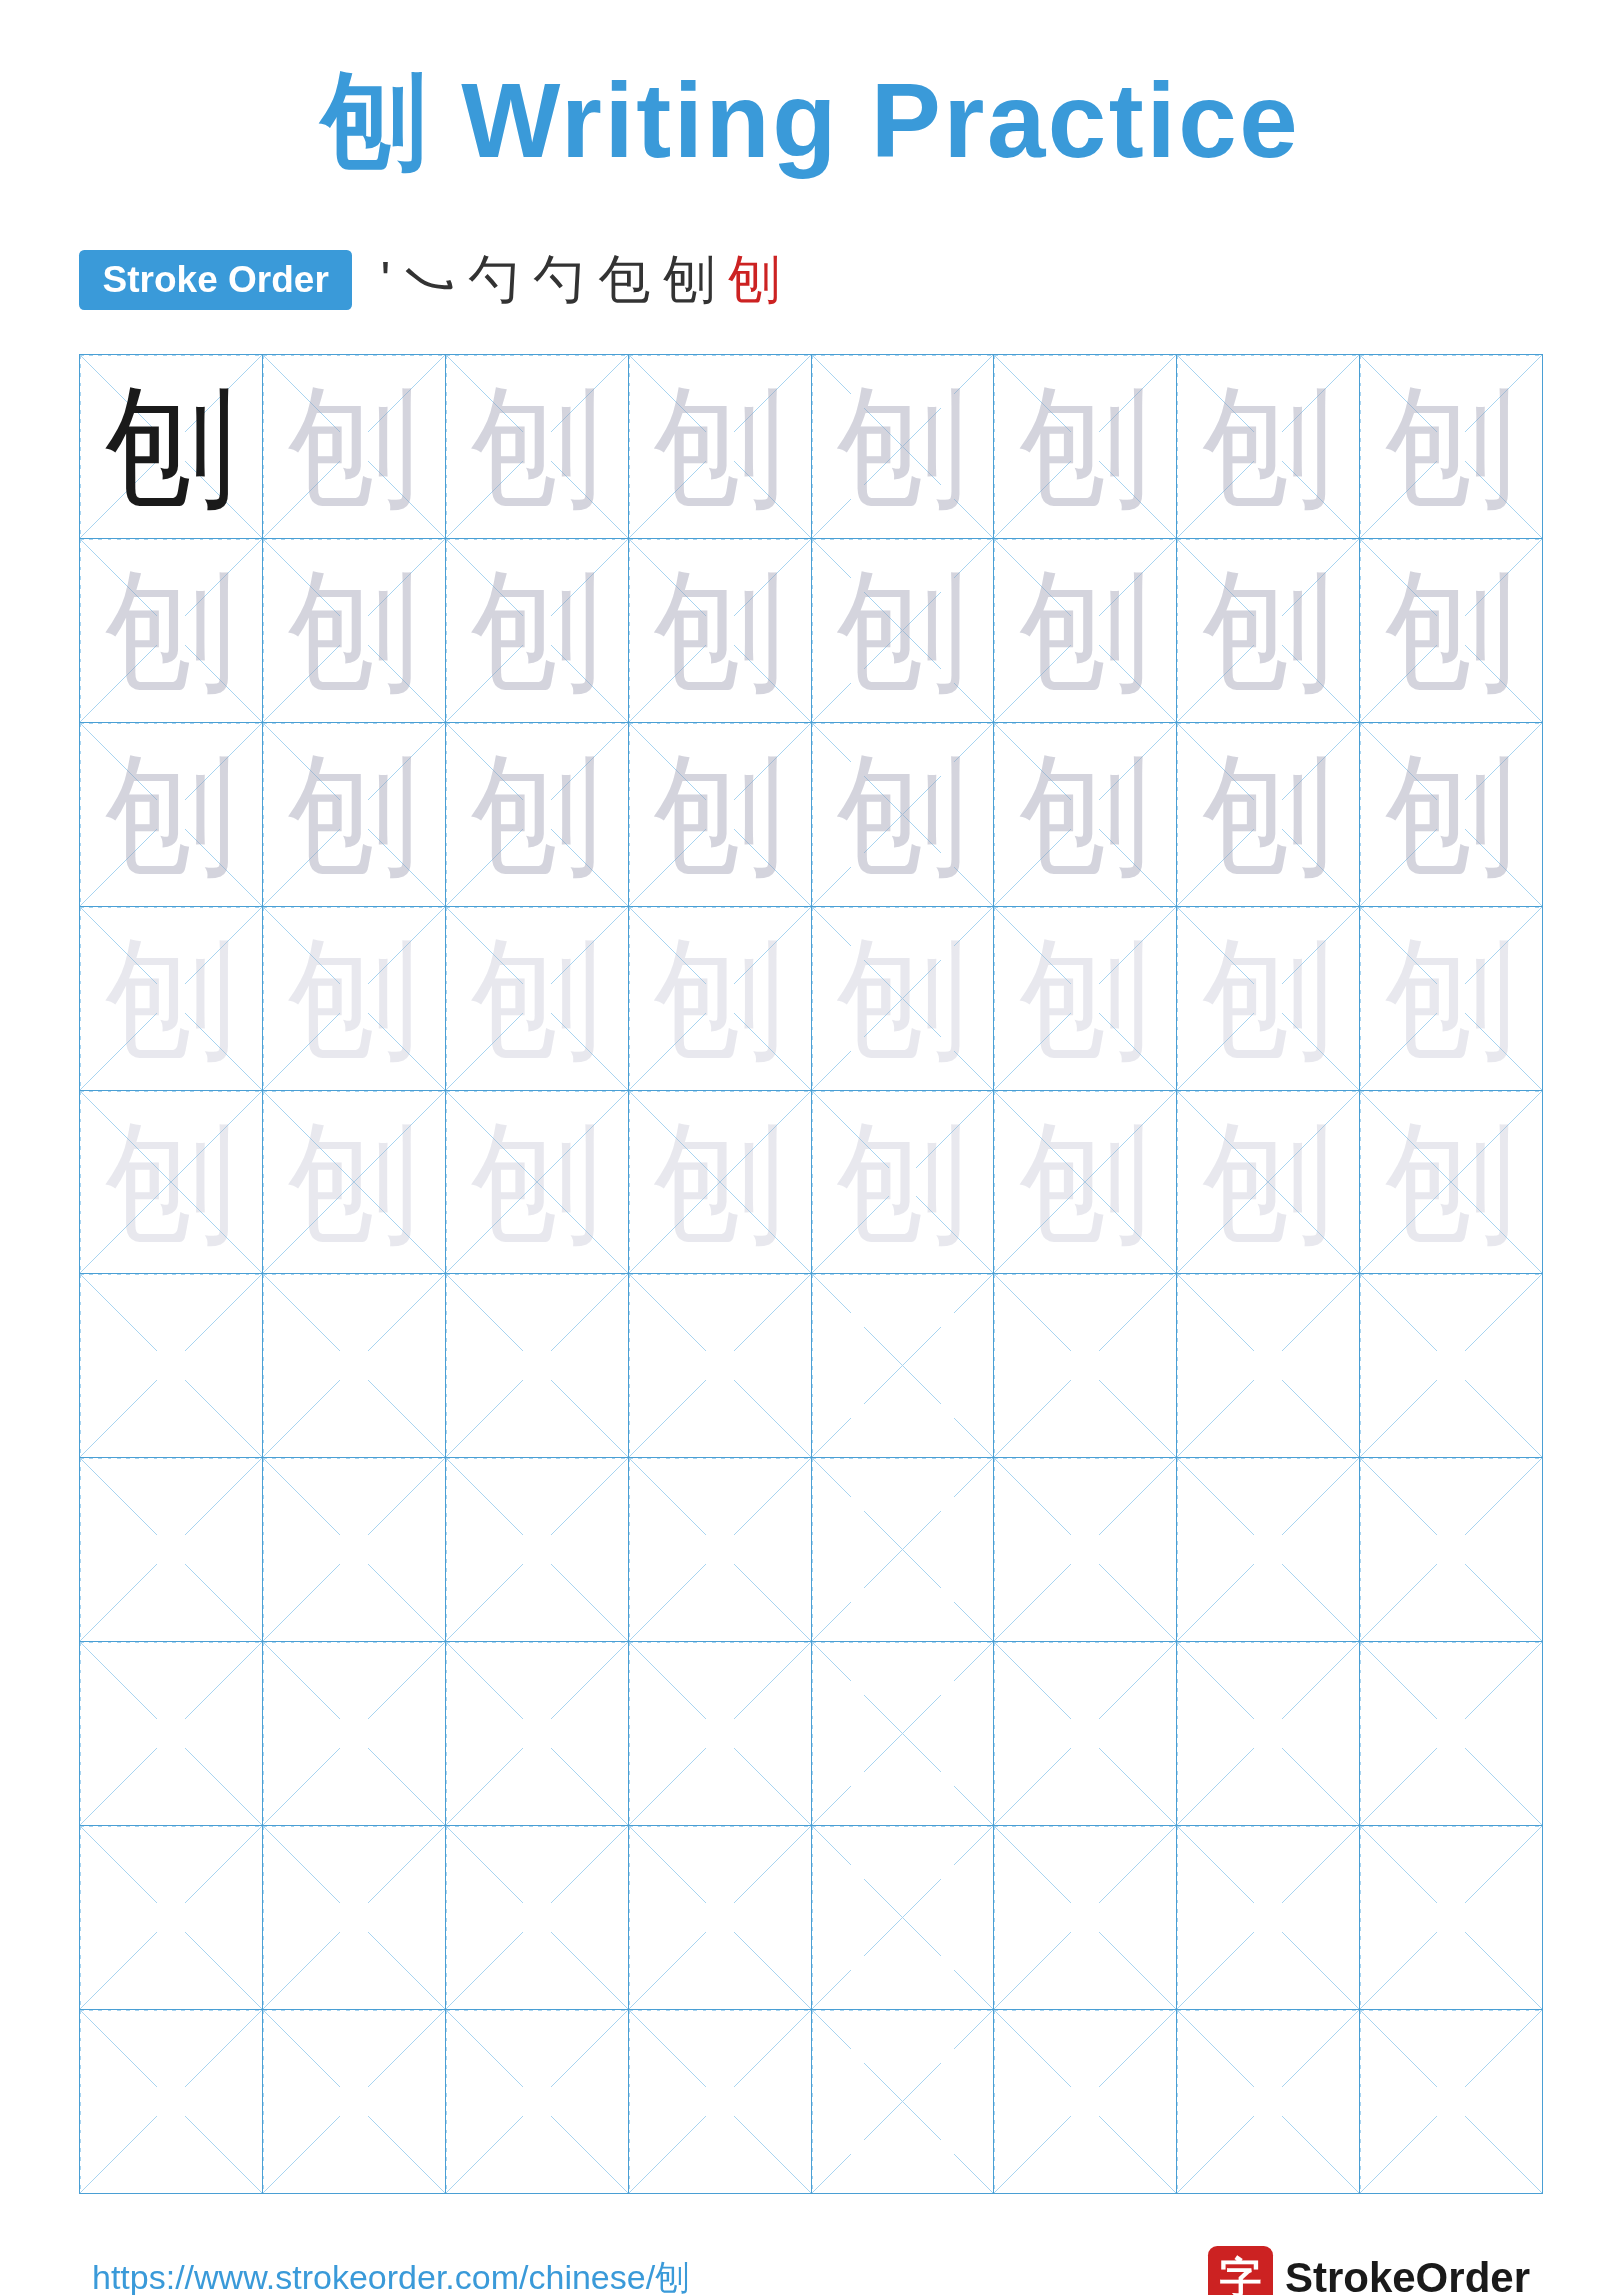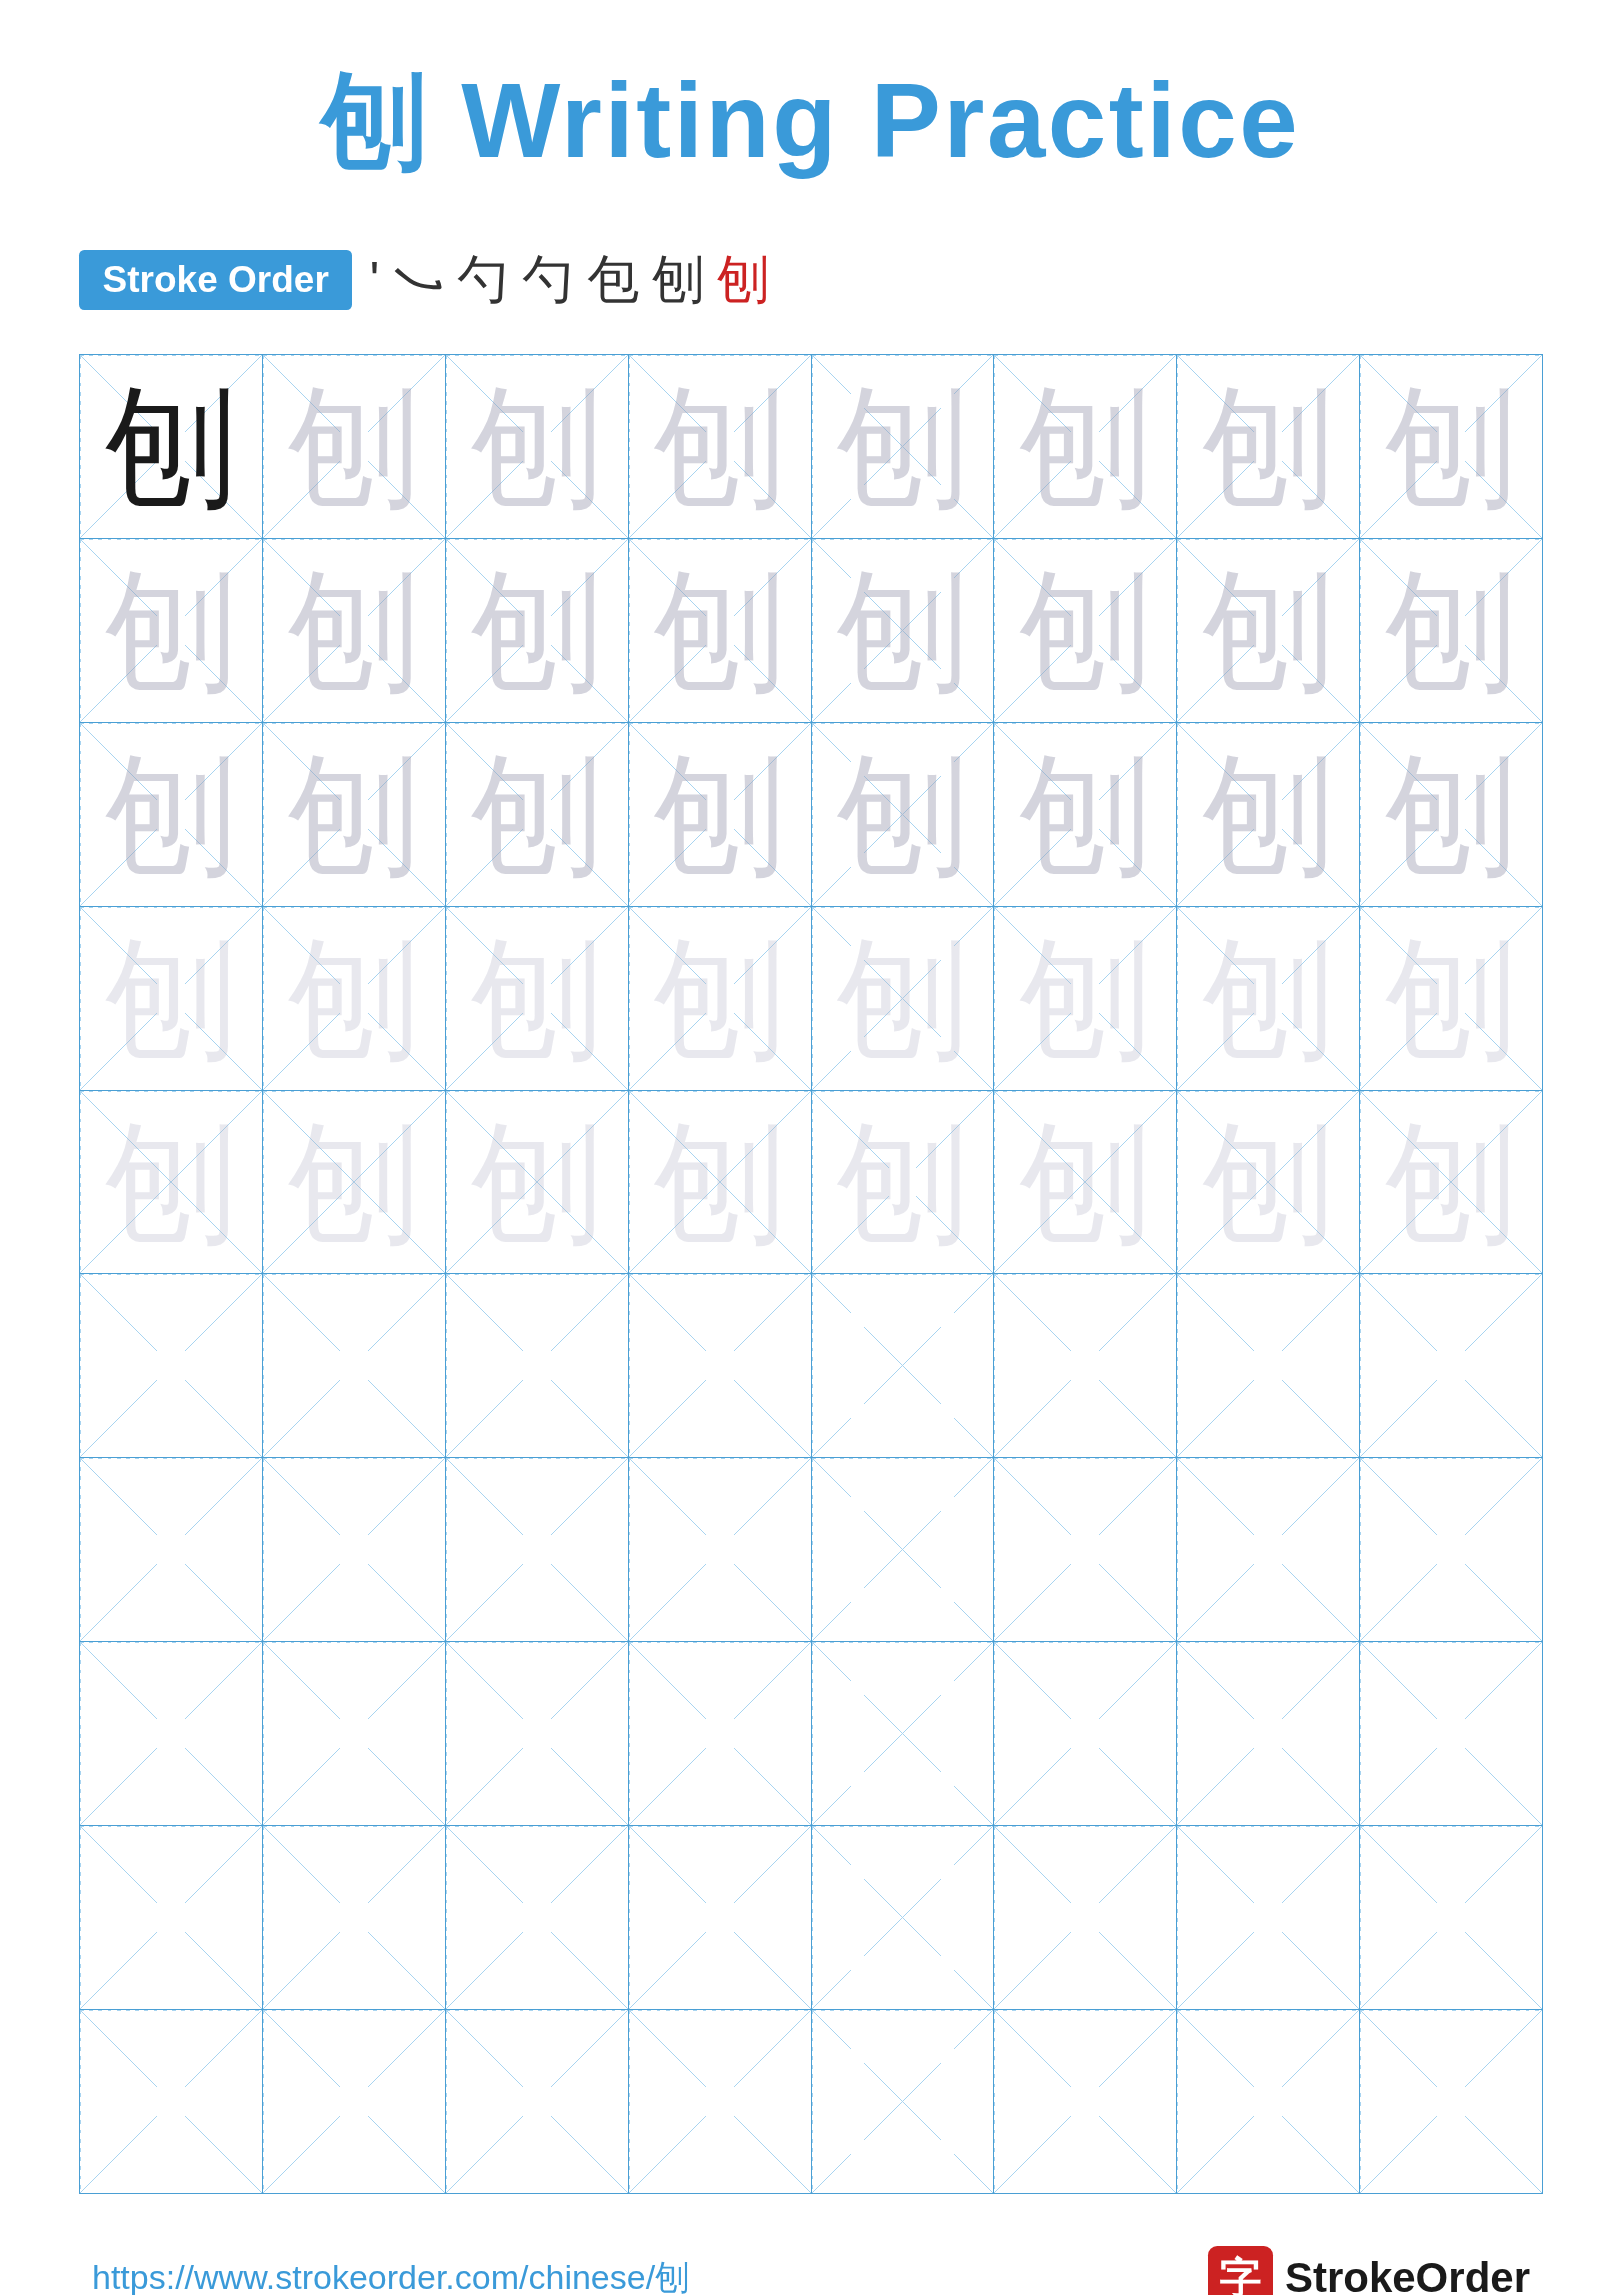--- a/index.html
+++ b/index.html
@@ -29,21 +29,21 @@
       text-align: left;
       margin-bottom: 52px;
       letter-spacing: 2.6px;
     }
 
     .stroke-order-row {
       display: flex;
       align-items: center;
       width: 100%;
       margin-bottom: 39px;
-      gap: 17px;
+      gap: 28px;
     }
 
     .stroke-order-badge {
       background: #3a9ad9;
       color: #fff;
       font-size: 37px;
       font-weight: bold;
       padding: 9.2px 23.6px;
       border-radius: 5.2px;
       white-space: nowrap;

